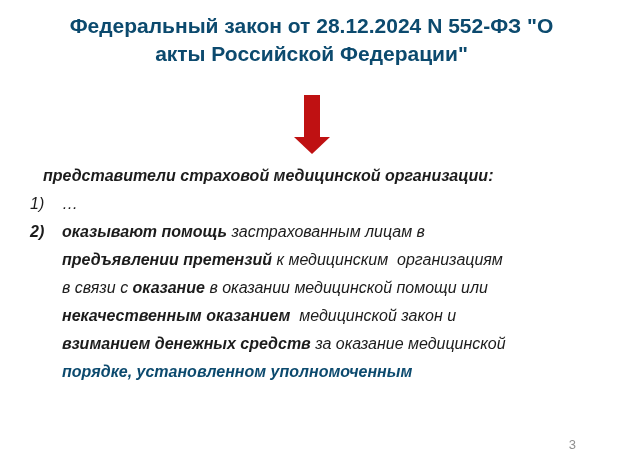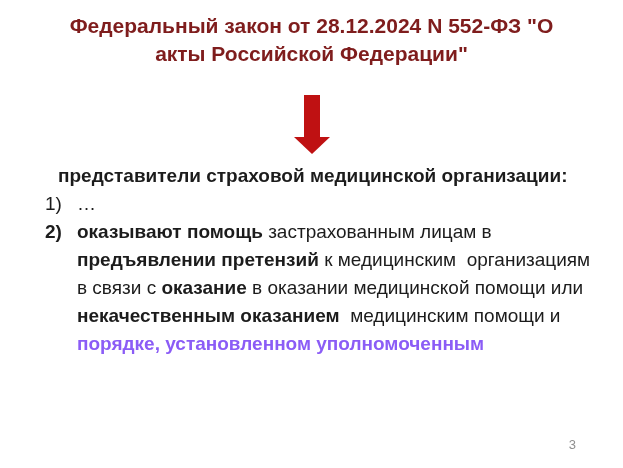--- a/index.html
+++ b/index.html
@@ -18,21 +18,21 @@
   }
   .title-block {
     position: absolute;
     top: 12px;
     left: 20px;
     right: 20px;
     text-align: center;
     font-size: 21px;
     line-height: 28px;
     font-weight: bold;
-    color: #7f1d1d;
+    color: #0c4a6e;
   }
   .arrow-shaft {
     position: absolute;
     left: 304px;
     top: 95px;
     width: 16px;
     height: 43px;
     background: #bf1112;
   }
   .arrow-head {
@@ -41,44 +41,45 @@
     top: 137px;
     width: 0;
     height: 0;
     border-left: 18px solid transparent;
     border-right: 18px solid transparent;
     border-top: 17px solid #bf1112;
   }
   .body-text {
     position: absolute;
     top: 162px;
-    left: 45px;
+    left: 30px;
     width: 555px;
-    font-size: 19px;
+    font-size: 16px;
     line-height: 28px;
+    font-style: italic;
   }
   .bline {
     white-space: pre-wrap;
   }
   .bline.intro {
     padding-left: 13px;
     font-weight: bold;
   }
   .bline.cont {
     padding-left: 32px;
   }
   .marker {
     display: inline-block;
     width: 32px;
   }
   .b {
     font-weight: bold;
   }
   .red {
-    color: #8b5cf6;
+    color: #0c4a6e;
   }
   .page-number {
     position: absolute;
     right: 47px;
     bottom: 16px;
     font-size: 13px;
     color: #8f8f8f;
   }
 </style>
 </head>
@@ -95,19 +96,20 @@
     <div class="arrow-shaft"></div>
     <div class="arrow-head"></div>
   </div>
 
   <div class="body-text">
       <div class="bline intro"><span class="b">представители страховой медицинской организации:</span></div>
       <div class="bline item"><span class="marker">1)</span><span>…</span></div>
       <div class="bline item"><span class="marker b">2)</span><span class="b">оказывают помощь</span><span> застрахованным лицам в</span></div>
       <div class="bline cont"><span class="b">предъявлении претензий</span><span> к медицинским  организациям</span></div>
       <div class="bline cont"><span>в связи с </span><span class="b">оказание</span><span> в оказании медицинской помощи или</span></div>
-      <div class="bline cont"><span class="b">некачественным оказанием</span><span>  медицинским помощи и</span></div>
+      <div class="bline cont"><span class="b">некачественным оказанием</span><span>  медицинской закон и</span></div>
+      <div class="bline cont"><span class="b">взиманием денежных средств</span><span> за оказание медицинской</span></div>
       <div class="bline cont"><span class="b red">порядке, установленном уполномоченным</span></div>
     </div>
 
   <div class="page-number">3</div>
 
 </div>
 
 </body></html>

